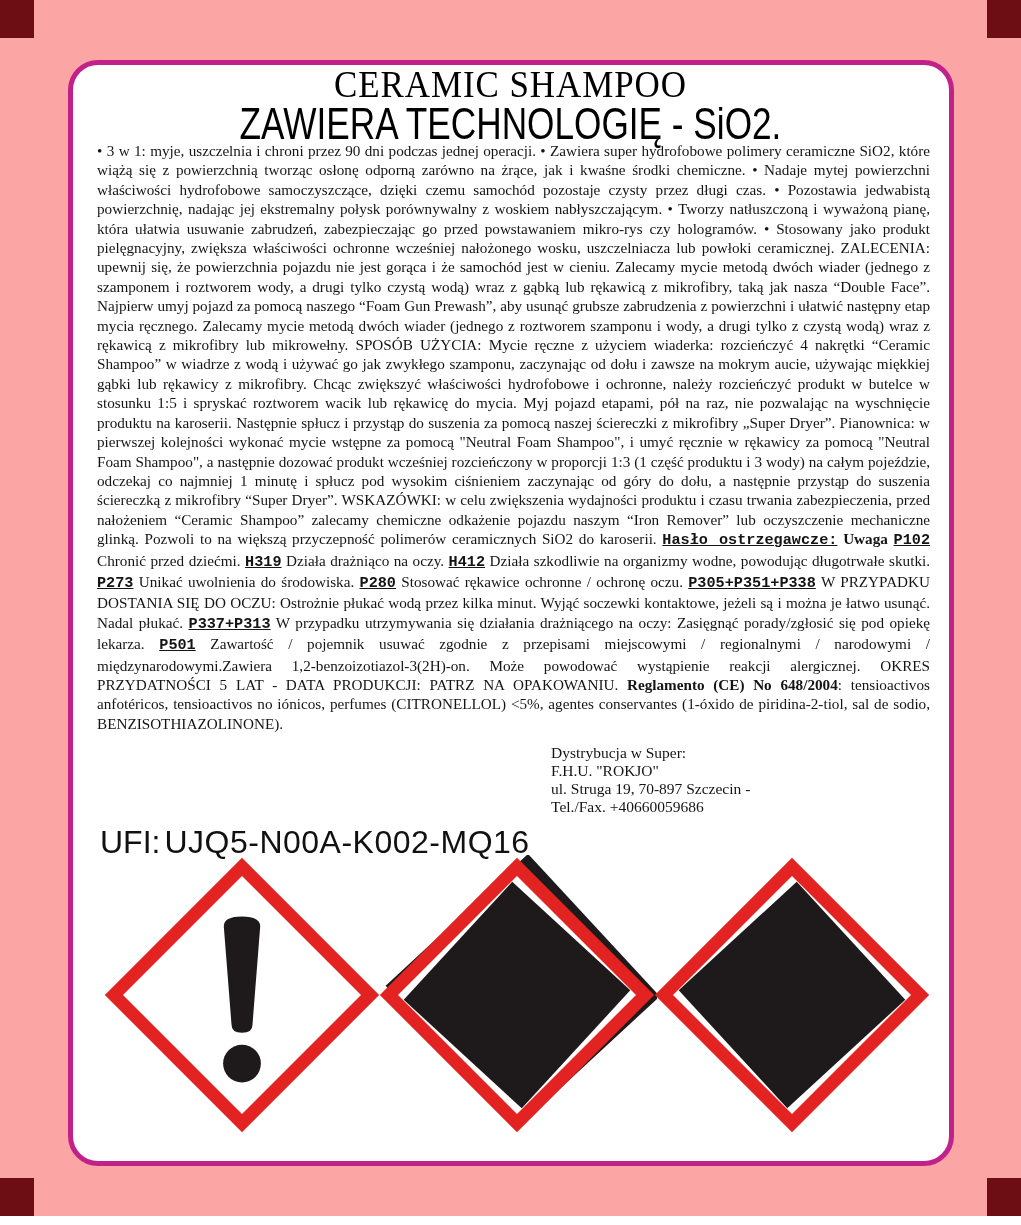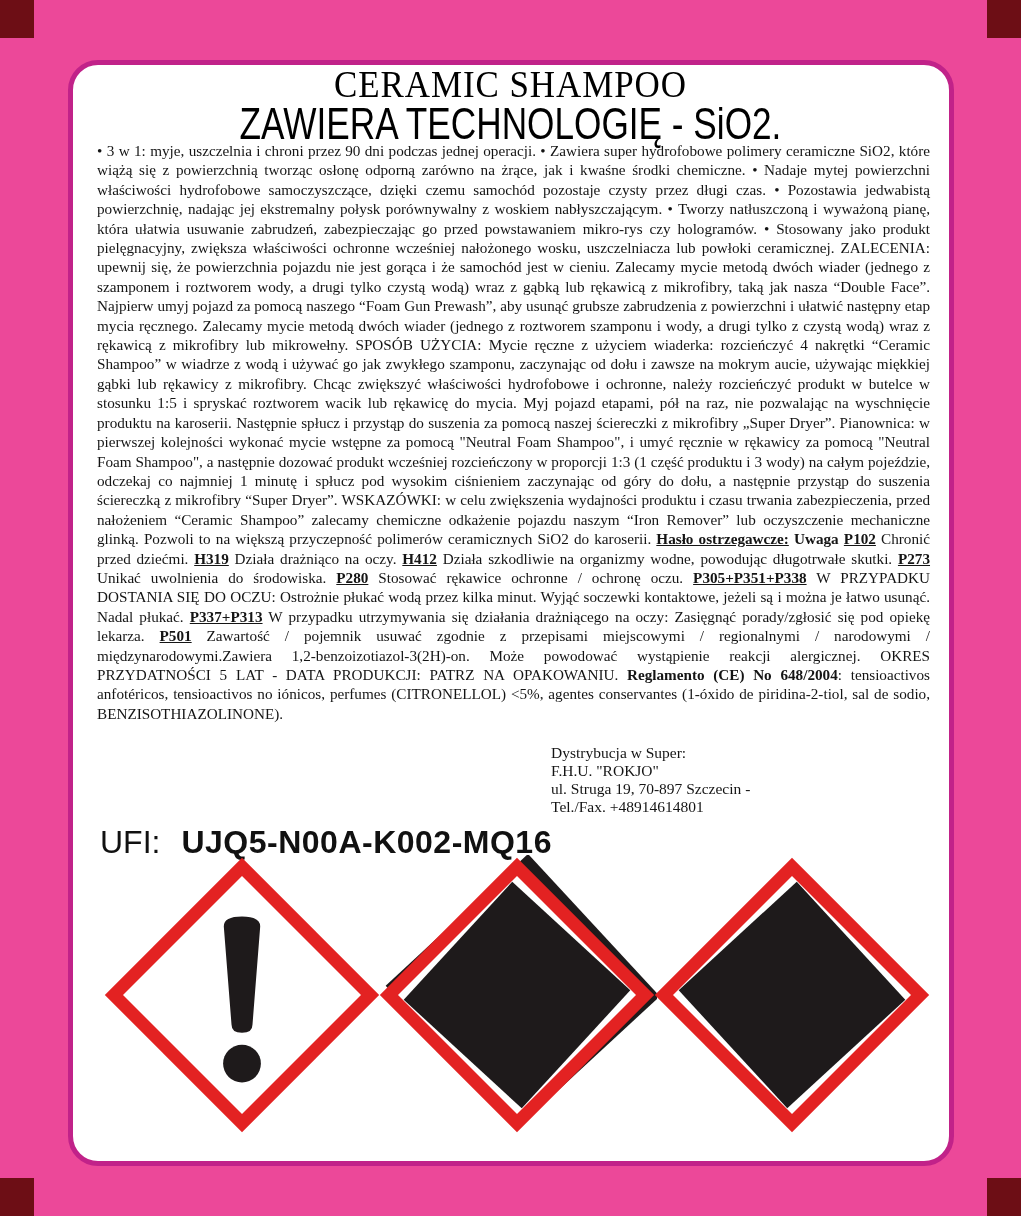--- a/index.html
+++ b/index.html
@@ -4,44 +4,44 @@
 <style>
   :root{
     --frame-border:#c12289;
     --corner-mark:#6d0e15;
     --picto-red:#e32222;
     --picto-black:#1e1a1b;
     --text-color:#141414;
   }
   html,body{margin:0;padding:0;}
   body{background:#ffffff;font-family:"Liberation Serif",serif;}
-  .page{position:relative;width:1021px;height:1216px;background:#ec4899;overflow:hidden;}
+  .page{position:relative;width:1021px;height:1216px;background:#fca5a5;overflow:hidden;}
   .corner{position:absolute;width:34px;height:38px;background:var(--corner-mark);}
   .corner.tl{left:0;top:0;}
   .corner.tr{right:0;top:0;}
   .corner.bl{left:0;bottom:0;}
   .corner.br{right:0;bottom:0;}
   .frame{position:absolute;left:68px;top:60px;width:886px;height:1106px;
          border:5px solid var(--frame-border);border-radius:30px;box-sizing:border-box;background:#ffffff;}
   .title{position:absolute;left:0;right:0;top:64px;text-align:center;
          font-family:"Liberation Serif",serif;font-size:38px;line-height:40px;color:#000;
          letter-spacing:1px;transform:scaleX(0.92);white-space:nowrap;}
   .subtitle{position:absolute;left:0;right:0;top:101px;text-align:center;
          font-family:"Liberation Sans",sans-serif;font-size:44px;line-height:46px;color:#000;
          transform:scaleX(0.80);white-space:nowrap;}
   .body-text{position:absolute;left:97px;top:141px;width:833px;
          font-family:"Liberation Serif",serif;font-size:15.2px;line-height:19.4px;
          text-align:justify;color:var(--text-color);}
   .body-text span.b{font-weight:bold;}
-  .body-text span.u{text-decoration:underline;}
+  .body-text span.u{text-decoration:underline;font-family:Liberation Mono, monospace;}
   .distribution{position:absolute;left:551px;top:744px;
          font-family:"Liberation Serif",serif;font-size:15.5px;line-height:18px;color:var(--text-color);}
   .ufi-line{position:absolute;left:100px;top:824px;
          font-family:"Liberation Sans",sans-serif;font-size:32px;color:#111;white-space:nowrap;}
-  .ufi-line .code{font-weight:bold;margin-left:21px;letter-spacing:0.5px;}
+  .ufi-line .code{font-weight:normal;margin-left:4px;letter-spacing:0.5px;}
   .picto{position:absolute;top:855px;width:280px;height:280px;}
   .picto.p1{left:102px;}
   .picto.p2{left:377px;}
   .picto.p3{left:652px;}
 </style>
 </head>
 <body>
 
 <div class="page">
 
@@ -54,21 +54,21 @@
 
   <div class="title">CERAMIC SHAMPOO</div>
   <div class="subtitle">ZAWIERA TECHNOLOGIĘ - SiO2.</div>
 
   <div class="body-text"><span>• 3 w 1: myje, uszczelnia i chroni przez 90 dni podczas jednej operacji. • Zawiera super hydrofobowe polimery ceramiczne SiO2, które wiążą się z powierzchnią tworząc osłonę odporną zarówno na żrące, jak i kwaśne środki chemiczne. • Nadaje mytej powierzchni właściwości hydrofobowe samoczyszczące, dzięki czemu samochód pozostaje czysty przez długi czas. • Pozostawia jedwabistą powierzchnię, nadając jej ekstremalny połysk porównywalny z woskiem nabłyszczającym. • Tworzy natłuszczoną i wyważoną pianę, która ułatwia usuwanie zabrudzeń, zabezpieczając go przed powstawaniem mikro-rys czy hologramów. • Stosowany jako produkt pielęgnacyjny, zwiększa właściwości ochronne wcześniej nałożonego wosku, uszczelniacza lub powłoki ceramicznej. ZALECENIA: upewnij się, że powierzchnia pojazdu nie jest gorąca i że samochód jest w cieniu. Zalecamy mycie metodą dwóch wiader (jednego z szamponem i roztworem wody, a drugi tylko czystą wodą) wraz z gąbką lub rękawicą z mikrofibry, taką jak nasza “Double Face”. Najpierw umyj pojazd za pomocą naszego “Foam Gun Prewash”, aby usunąć grubsze zabrudzenia z powierzchni i ułatwić następny etap mycia ręcznego. Zalecamy mycie metodą dwóch wiader (jednego z roztworem szamponu i wody, a drugi tylko z czystą wodą) wraz z rękawicą z mikrofibry lub mikrowełny. SPOSÓB UŻYCIA: Mycie ręczne z użyciem wiaderka: rozcieńczyć 4 nakrętki “Ceramic Shampoo” w wiadrze z wodą i używać go jak zwykłego szamponu, zaczynając od dołu i zawsze na mokrym aucie, używając miękkiej gąbki lub rękawicy z mikrofibry. Chcąc zwiększyć właściwości hydrofobowe i ochronne, należy rozcieńczyć produkt w butelce w stosunku 1:5 i spryskać roztworem wacik lub rękawicę do mycia. Myj pojazd etapami, pół na raz, nie pozwalając na wyschnięcie produktu na karoserii. Następnie spłucz i przystąp do suszenia za pomocą naszej ściereczki z mikrofibry „Super Dryer”. Pianownica: w pierwszej kolejności wykonać mycie wstępne za pomocą "Neutral Foam Shampoo", i umyć ręcznie w rękawicy za pomocą "Neutral Foam Shampoo", a następnie dozować produkt wcześniej rozcieńczony w proporcji 1:3 (1 część produktu i 3 wody) na całym pojeździe, odczekaj co najmniej 1 minutę i spłucz pod wysokim ciśnieniem zaczynając od góry do dołu, a następnie przystąp do suszenia ściereczką z mikrofibry “Super Dryer”. WSKAZÓWKI: w celu zwiększenia wydajności produktu i czasu trwania zabezpieczenia, przed nałożeniem “Ceramic Shampoo” zalecamy chemiczne odkażenie pojazdu naszym “Iron Remover” lub oczyszczenie mechaniczne glinką. Pozwoli to na większą przyczepność polimerów ceramicznych SiO2 do karoserii. </span><span class="b u">Hasło ostrzegawcze:</span><span> </span><span class="b">Uwaga</span><span> </span><span class="b u">P102</span><span> Chronić przed dziećmi. </span><span class="b u">H319</span><span> Działa drażniąco na oczy. </span><span class="b u">H412</span><span> Działa szkodliwie na organizmy wodne, powodując długotrwałe skutki. </span><span class="b u">P273</span><span> Unikać uwolnienia do środowiska. </span><span class="b u">P280</span><span> Stosować rękawice ochronne / ochronę oczu. </span><span class="b u">P305+P351+P338</span><span> W PRZYPADKU DOSTANIA SIĘ DO OCZU: Ostrożnie płukać wodą przez kilka minut. Wyjąć soczewki kontaktowe, jeżeli są i można je łatwo usunąć. Nadal płukać. </span><span class="b u">P337+P313</span><span> W przypadku utrzymywania się działania drażniącego na oczy: Zasięgnąć porady/zgłosić się pod opiekę lekarza. </span><span class="b u">P501</span><span> Zawartość / pojemnik usuwać zgodnie z przepisami miejscowymi / regionalnymi / narodowymi / międzynarodowymi.Zawiera 1,2-benzoizotiazol-3(2H)-on. Może powodować wystąpienie reakcji alergicznej. OKRES PRZYDATNOŚCI 5 LAT - DATA PRODUKCJI: PATRZ NA OPAKOWANIU. </span><span class="b">Reglamento (CE) No 648/2004</span><span>: tensioactivos anfotéricos, tensioactivos no iónicos, perfumes (CITRONELLOL) &lt;5%, agentes conservantes (1-óxido de piridina-2-tiol, sal de sodio, BENZISOTHIAZOLINONE).</span></div>
 
   <div class="distribution">
     <div>Dystrybucja w Super:</div>
     <div>F.H.U. "ROKJO"</div>
     <div>ul. Struga 19, 70-897 Szczecin -</div>
-    <div>Tel./Fax. +48914614801</div>
+    <div>Tel./Fax. +40660059686</div>
   </div>
 
   <div class="ufi-line">
     <span>UFI:</span><span class="code">UJQ5-N00A-K002-MQ16</span>
   </div>
 
   <svg class="picto p1" viewBox="0 0 200 200">
     <polygon points="100,2 198,100 100,198 2,100" fill="var(--picto-red)"></polygon>
     <polygon points="100,15 185,100 100,185 15,100" fill="#ffffff"></polygon>
     <path d="M 87 51 Q 87 44 100 44 Q 113 44 113 51 L 107.5 121 Q 107.5 127 100 127 Q 92.5 127 92.5 121 Z" fill="var(--picto-black)"></path>

